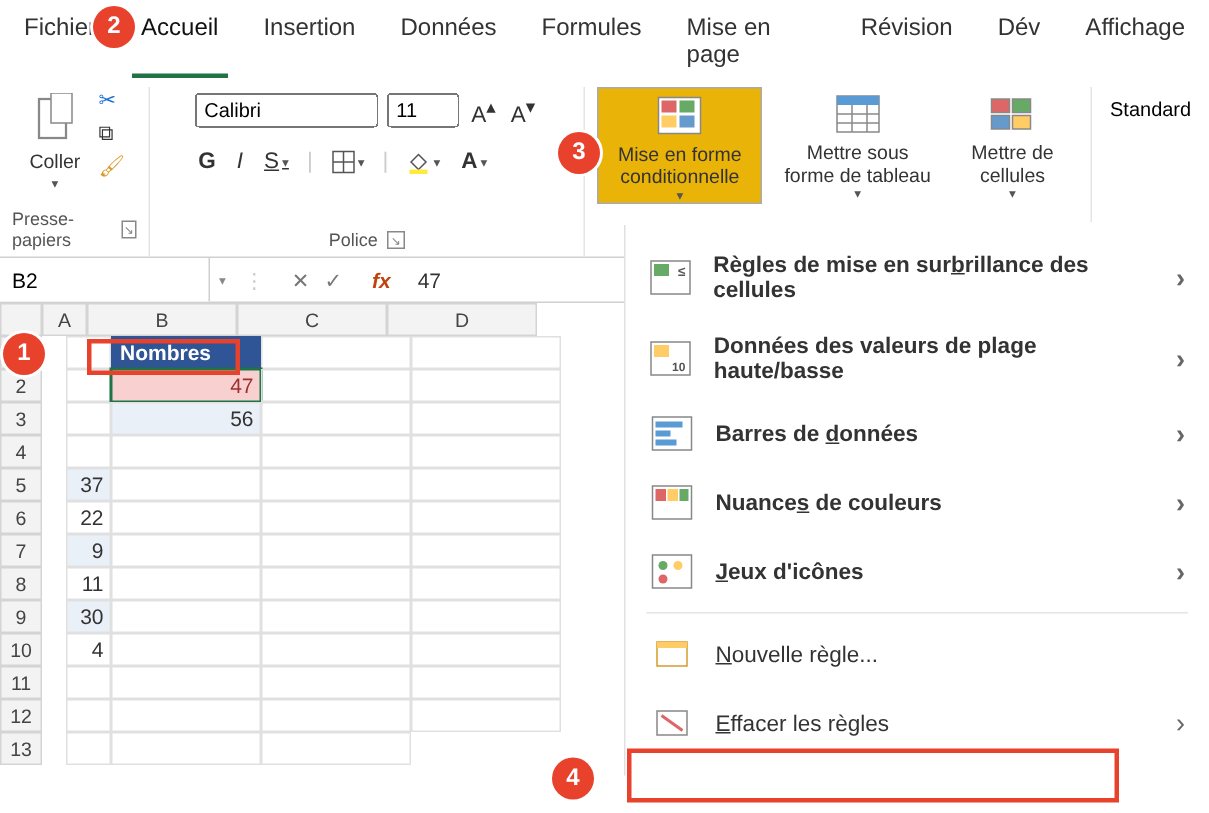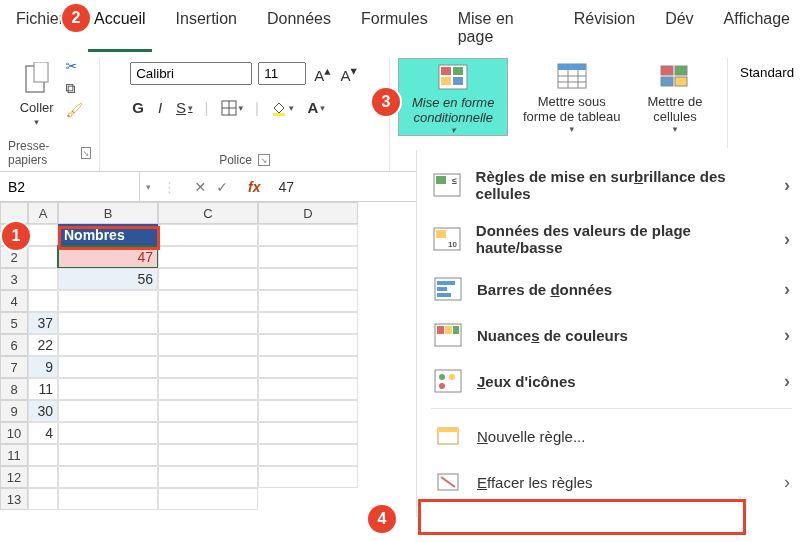--- a/index.html
+++ b/index.html
@@ -15,41 +15,41 @@
 .clip-btn { display: flex; flex-direction: column; align-items: center; gap: 2px; font-size: 13px; padding: 4px; }
 .clip-icons { display: grid; grid-template-rows: repeat(3,18px); gap: 4px; padding-left: 4px; }
 .font-row1 { display: flex; gap: 6px; align-items: center; margin-bottom: 10px; }
 .font-row2 { display: flex; gap: 10px; align-items: center; font-size: 15px; }
 .font-name { width: 122px; padding: 2px 4px; }
 .font-size { width: 48px; padding: 2px 4px; }
 .sizebtn { font-size: 15px; padding: 0 2px; cursor: pointer; }
 .fbtn { cursor: pointer; padding: 0 2px; display: inline-flex; align-items: center; gap: 2px; }
 .caret { font-size: 9px; color: #555; }
 .big-btn { display: flex; flex-direction: column; align-items: center; justify-content: flex-start; padding: 4px 6px 0; min-width: 80px; cursor: pointer; font-size: 13px; text-align: center; }
-.big-btn.active { background: #5eead4; border: 1px solid #aaa; font-style: italic; }
+.big-btn.active { background: #eab308; border: 1px solid #aaa; }
 .big-btn svg { margin-bottom: 4px; }
 .menu { position: absolute; right: 0; top: 150px; width: 390px; background: #fff; border-left: 1px solid #e0e0e0; padding: 8px 6px 12px 6px; }
 .menu-item { display: flex; align-items: center; gap: 14px; padding: 10px 10px; cursor: pointer; font-size: 15px; position: relative; }
 .menu-item.big { font-weight: 600; }
 .menu-item .chev { margin-left: auto; color: #666; font-size: 18px; }
 .menu-item .ic { width: 30px; height: 26px; display: flex; align-items: center; justify-content: center; }
 .menu-sep { height: 1px; background: #e4e4e4; margin: 4px 8px; }
 .formula-row { display: flex; align-items: center; border-bottom: 1px solid #d0d0d0; height: 30px; }
 .namebox { width: 140px; border: none; border-right: 1px solid #d0d0d0; padding: 4px 8px; font-size: 14px; height: 100%; }
 .fb-btns { display: flex; gap: 10px; padding: 0 12px; color: #777; }
 .fx { font-style: italic; font-weight: bold; color: #c2410c; padding: 0 8px; }
 .fb-val { padding: 0 10px; flex: 1; }
 .grid-area { display: flex; }
 .rowhdrs { display: flex; flex-direction: column; }
 .colhdrs { display: flex; }
 .ch, .rh { background: #f3f3f3; border: 1px solid #d4d4d4; display: flex; align-items: center; justify-content: center; font-size: 13px; color: #444; }
 .ch { height: 22px; }
 .rh { width: 28px; height: 22px; }
 .corner { width: 28px; height: 22px; background: #f3f3f3; border: 1px solid #d4d4d4; }
-.cells { display: grid; }
+.cells { display: grid; margin-left: 16px; }
 .cell { border: 1px solid #e0e0e0; height: 22px; padding: 0 4px; display: flex; align-items: center; font-size: 14px; }
 .hdrcell { background: #2f5597; color: #fff; font-weight: 600; border: 2px solid #2f5597; }
 .numcell { justify-content: flex-end; }
 .even { background: #eaf0f8; }
 .callout { position: absolute; width: 28px; height: 28px; border-radius: 50%; background: #e8412c; color: #fff; font-weight: 700; display: flex; align-items: center; justify-content: center; font-size: 16px; z-index: 50; box-shadow: 0 0 0 2px #fff; }
 .redbox { position: absolute; border: 3px solid #e8412c; z-index: 40; pointer-events: none; }
 u.acc { text-decoration: underline; }
 </style>
 </head>
 <body>

